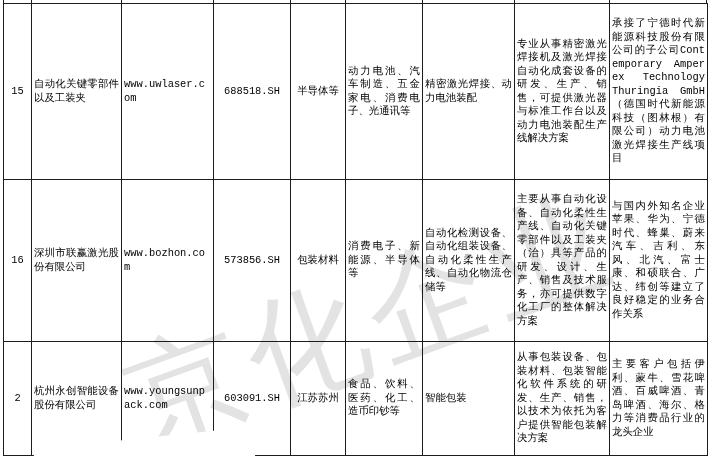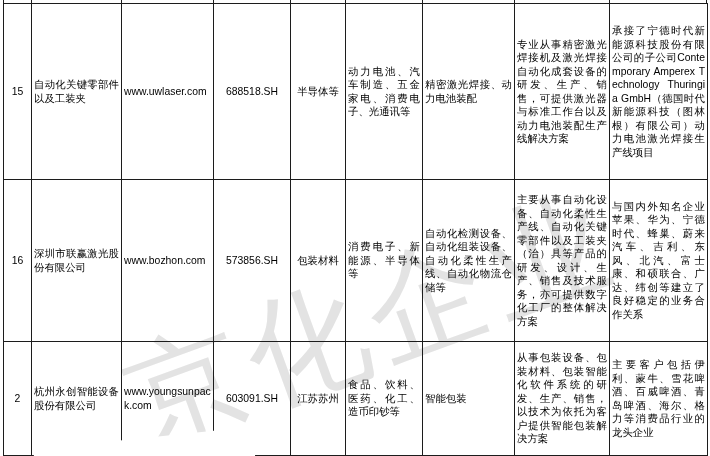--- a/index.html
+++ b/index.html
@@ -39,20 +39,21 @@
     background:transparent;
   }
   table.grid td{
     border:1px solid #1c1c1c;
     vertical-align:middle;
     padding:2px 2px;
     font-size:10.4px;
     line-height:13.5px;
     background:transparent;
     overflow:hidden;
+    font-family:Liberation Mono, monospace;
   }
   tr.r0{height:176px;}
   tr.r1{height:162px;}
   tr.r2{height:114px;}
   td.center{text-align:center;}
   td.just{text-align:justify;word-break:break-all;}
   td.latin{font-size:10.5px;word-break:break-all;text-align:left;margin-left:12px;}
   
   .stub{position:absolute;top:0;width:1px;height:3px;background:#1c1c1c;z-index:1;}
 </style>

